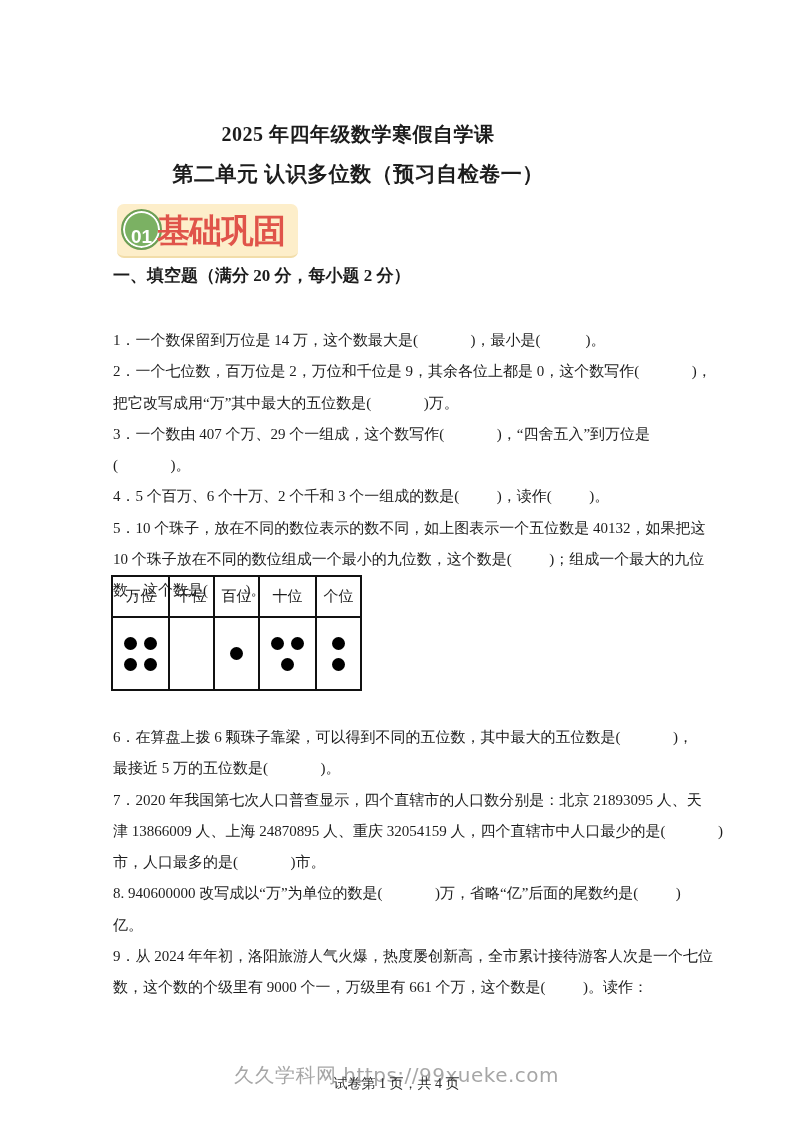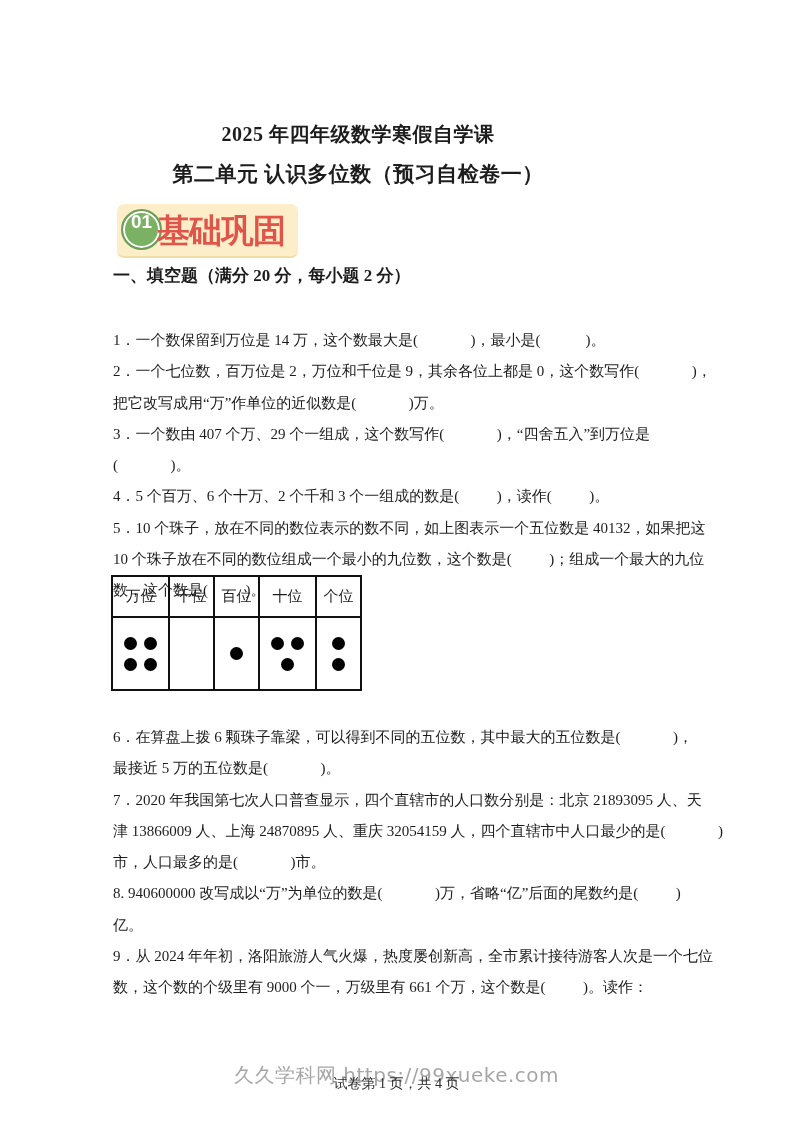--- a/index.html
+++ b/index.html
@@ -36,21 +36,21 @@
   }
   .badge-circle {
     position: absolute;
     left: 4px; top: 5px;
     width: 41px; height: 41px;
     border-radius: 50%;
     background: #7bb163;
     border: 2px solid #6d9e55;
     box-shadow: inset 0 0 0 2px #ffffff;
     box-sizing: border-box;
-    display: flex; align-items: flex-start; justify-content: center;
+    display: flex; align-items: flex-end; justify-content: center;
   }
   .badge-num {
     color: #ffffff;
     font-family: "Liberation Sans", sans-serif;
     font-weight: bold;
     font-size: 19px;
   }
   .badge-label {
     position: absolute;
     left: 40px; top: 0;
@@ -141,21 +141,21 @@
       <span class="badge-num">01</span>
     </div>
     <div class="badge-label">基础巩固</div>
   </div>
 
   <div class="heading">一、填空题（满分 20 分，每小题 2 分）</div>
 
   <div class="qblock" id="block1">
       <div class="qline">1．一个数保留到万位是 14 万，这个数最大是(              )，最小是(            )。</div>
       <div class="qline">2．一个七位数，百万位是 2，万位和千位是 9，其余各位上都是 0，这个数写作(              )，</div>
-      <div class="qline">把它改写成用“万”作单位的近似数是(              )万。</div>
+      <div class="qline">把它改写成用“万”其中最大的五位数是(              )万。</div>
       <div class="qline">3．一个数由 407 个万、29 个一组成，这个数写作(              )，“四舍五入”到万位是</div>
       <div class="qline">(              )。</div>
       <div class="qline">4．5 个百万、6 个十万、2 个千和 3 个一组成的数是(          )，读作(          )。</div>
       <div class="qline">5．10 个珠子，放在不同的数位表示的数不同，如上图表示一个五位数是 40132，如果把这</div>
       <div class="qline">10 个珠子放在不同的数位组成一个最小的九位数，这个数是(          )；组成一个最大的九位</div>
       <div class="qline">数，这个数是(          )。</div>
     </div>
 
   <table class="ptable">
     <tbody>

